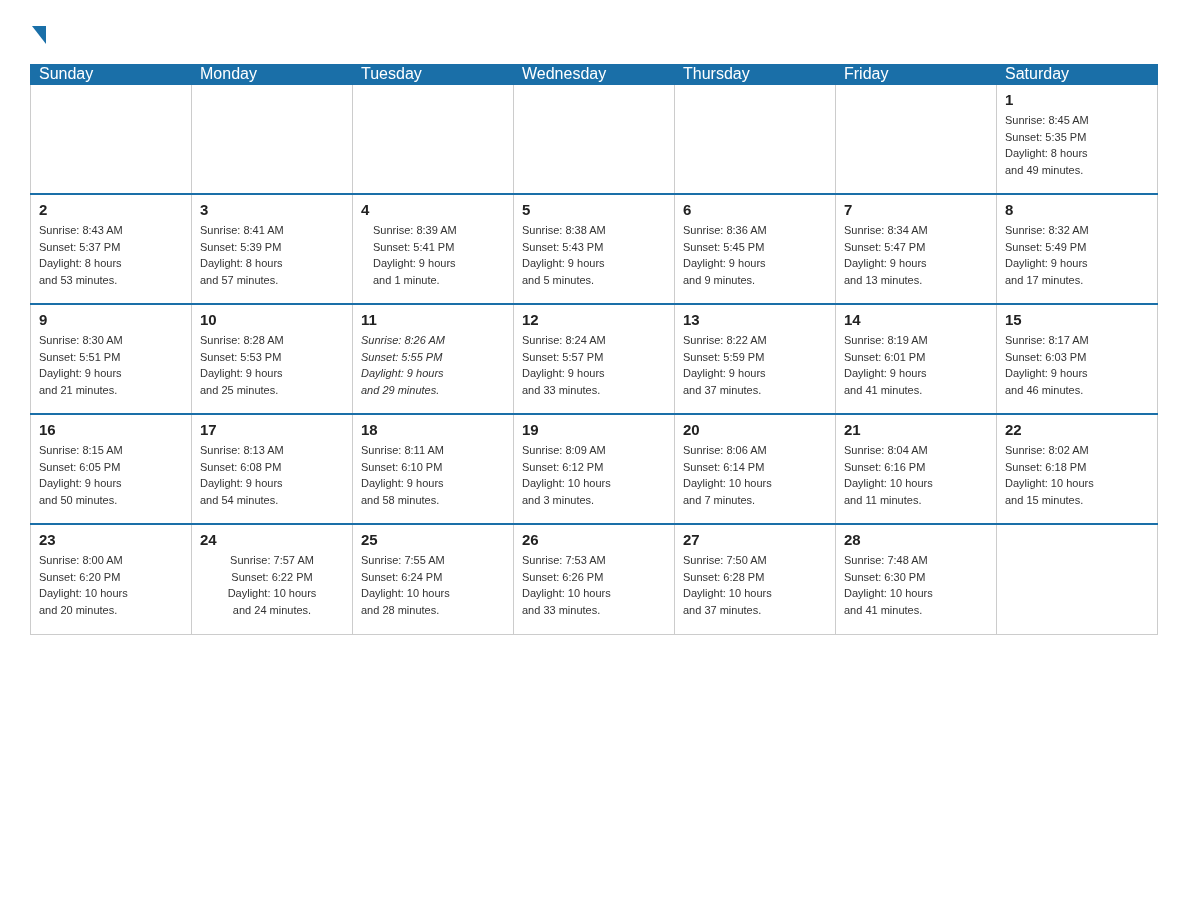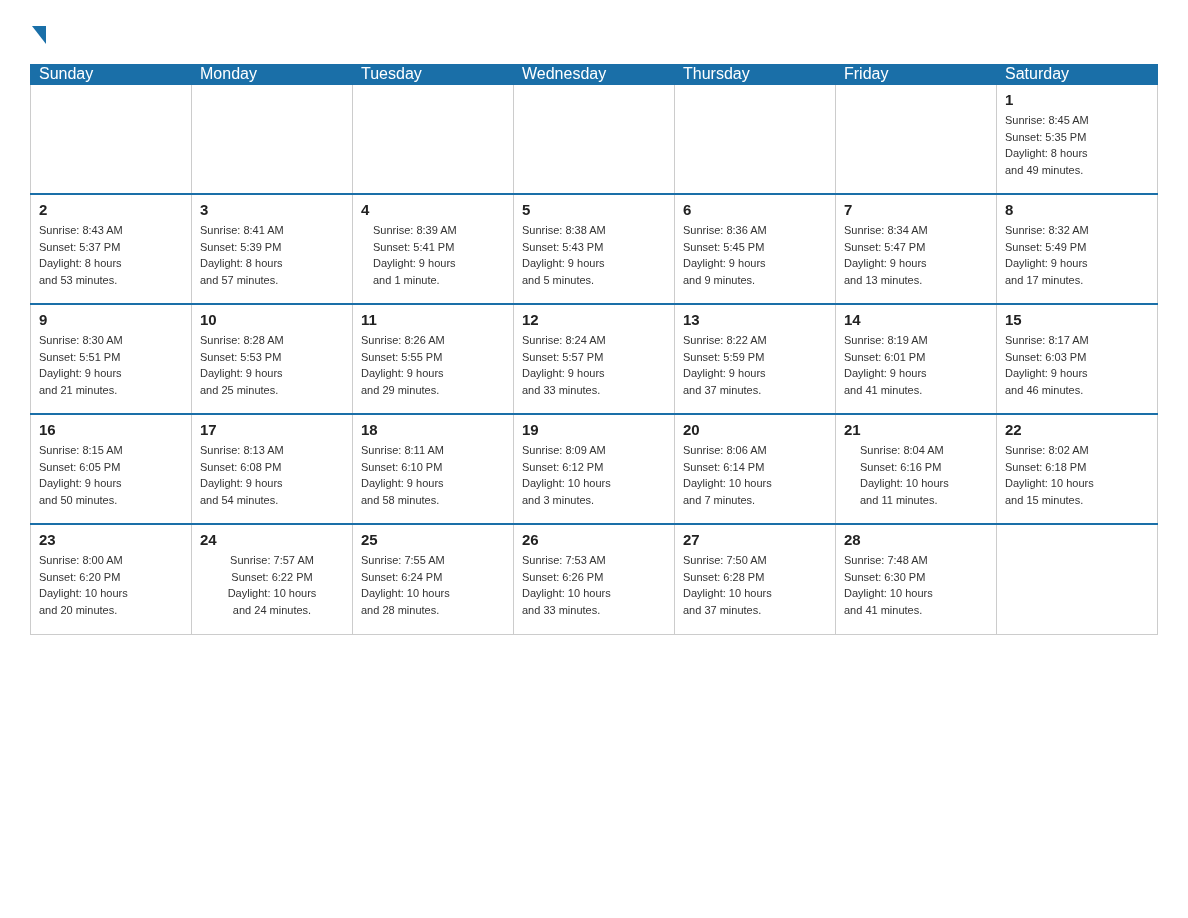--- a/index.html
+++ b/index.html
@@ -215,21 +215,21 @@
         </td>
         <td>
           <div class="day-num">10</div>
           <div class="day-info" style="white-space: pre-line;">Sunrise: 8:28 AM
 Sunset: 5:53 PM
 Daylight: 9 hours
 and 25 minutes.</div>
         </td>
         <td>
           <div class="day-num">11</div>
-          <div class="day-info" style="white-space: pre-line;">Sunrise: 8:26 AM
+          <div class="day-info" style="white-space: pre-line; font-style: italic;">Sunrise: 8:26 AM
 Sunset: 5:55 PM
 Daylight: 9 hours
 and 29 minutes.</div>
         </td>
         <td>
           <div class="day-num">12</div>
           <div class="day-info" style="white-space: pre-line;">Sunrise: 8:24 AM
 Sunset: 5:57 PM
 Daylight: 9 hours
 and 33 minutes.</div>
@@ -287,21 +287,21 @@
         </td>
         <td>
           <div class="day-num">20</div>
           <div class="day-info" style="white-space: pre-line;">Sunrise: 8:06 AM
 Sunset: 6:14 PM
 Daylight: 10 hours
 and 7 minutes.</div>
         </td>
         <td>
           <div class="day-num">21</div>
-          <div class="day-info" style="white-space: pre-line; margin-left: 16px;">Sunrise: 8:04 AM
+          <div class="day-info" style="white-space: pre-line;">Sunrise: 8:04 AM
 Sunset: 6:16 PM
 Daylight: 10 hours
 and 11 minutes.</div>
         </td>
         <td>
           <div class="day-num">22</div>
           <div class="day-info" style="white-space: pre-line;">Sunrise: 8:02 AM
 Sunset: 6:18 PM
 Daylight: 10 hours
 and 15 minutes.</div>

